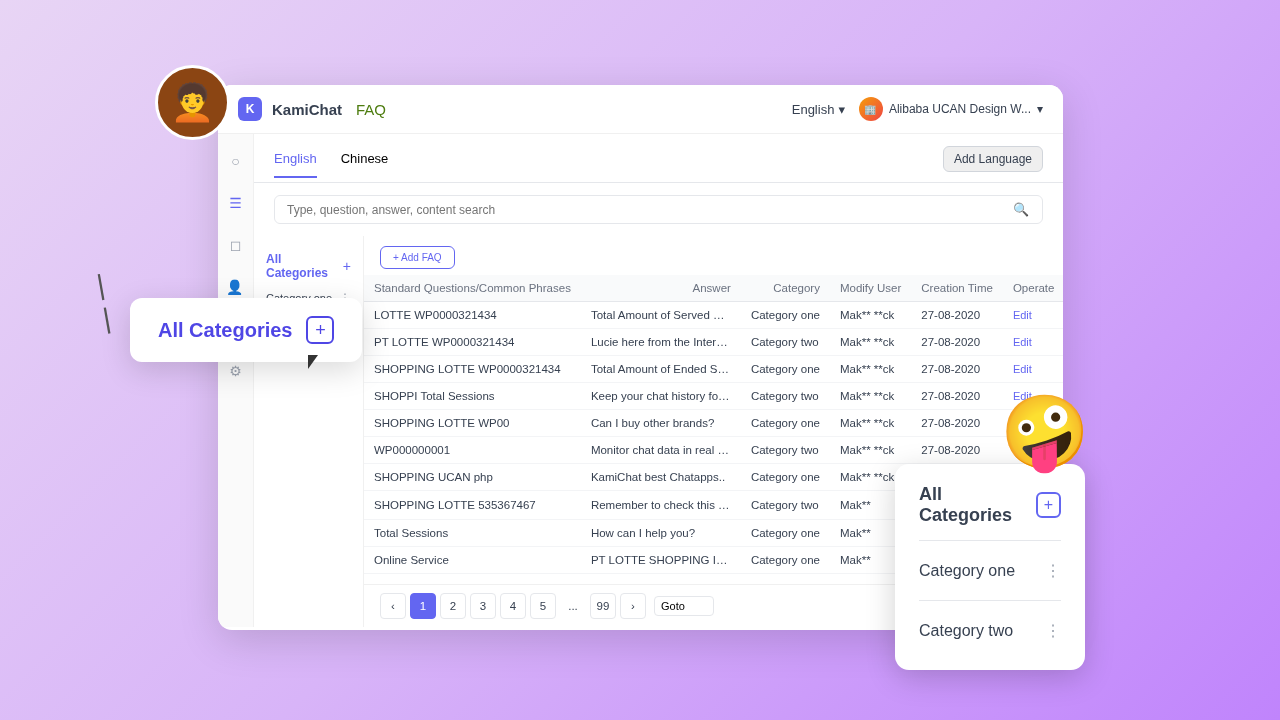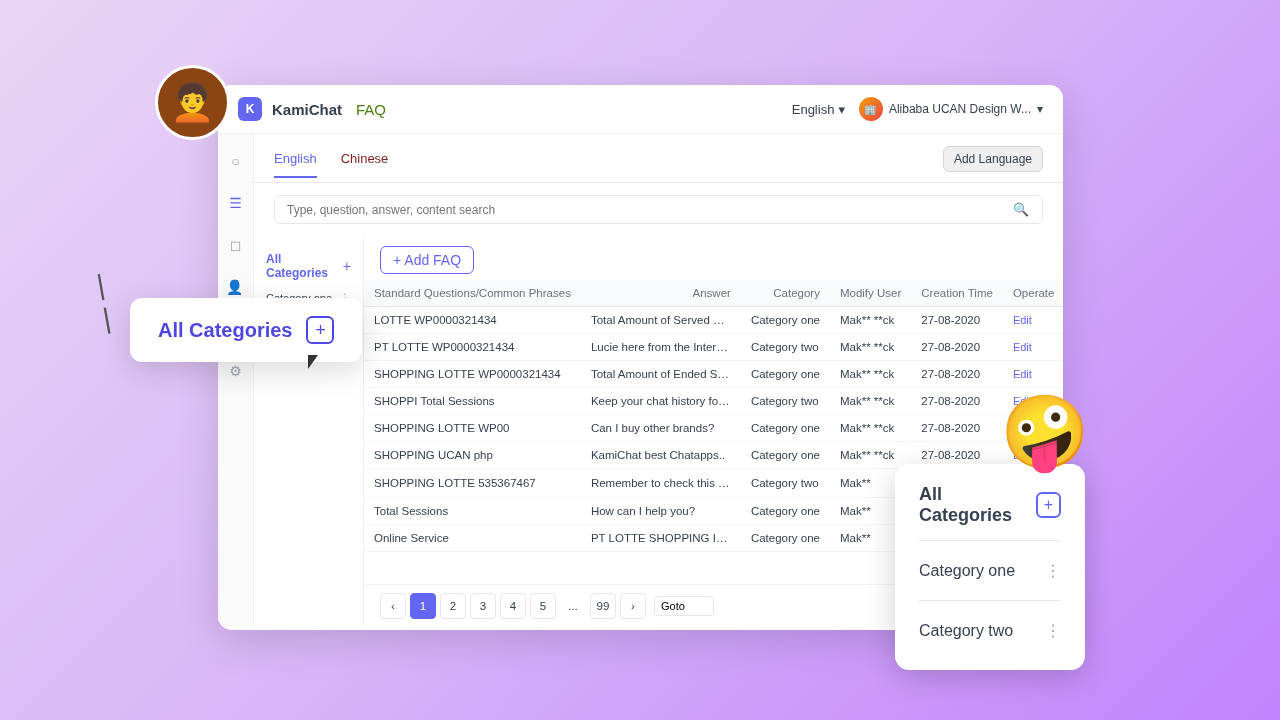--- a/index.html
+++ b/index.html
@@ -268,21 +268,21 @@
       border-bottom: 1px solid #e5e7eb;
     }
     .tabs {
       display: flex;
       gap: 24px;
     }
     .tab {
       font-size: 13px;
       padding-bottom: 10px;
       cursor: pointer;
-      color: #7f1d1d;
+      color: #000000;
       border-bottom: 2px solid transparent;
     }
     .tab.active {
       color: #6366f1;
       border-bottom: 2px solid #6366f1;
       font-weight: 500;
     }
     .add-lang-btn {
       font-size: 12px;
       color: #374151;
@@ -365,21 +365,21 @@
       overflow: hidden;
       display: flex;
       flex-direction: column;
     }
 
     .add-faq-btn {
       margin: 10px 16px 6px;
       display: inline-flex;
       align-items: center;
       gap: 6px;
-      font-size: 14px;
+      font-size: 10px;
       color: #6366f1;
       border: 1px solid #6366f1;
       border-radius: 6px;
       padding: 5px 12px;
       cursor: pointer;
       background: white;
       width: fit-content;
     }
 
     table {
@@ -600,20 +600,28 @@
     </tr>
                   <tr>
       <td>SHOPPING LOTTE WP00</td>
       <td>Can I buy other brands?</td>
       <td>Category one</td>
       <td>Mak** **ck</td>
       <td>27-08-2020</td>
       <td><span class="edit-link">Edit</span></td>
     </tr>
                   <tr>
+      <td>WP000000001</td>
+      <td>Monitor chat data in real time</td>
+      <td>Category two</td>
+      <td>Mak** **ck</td>
+      <td>27-08-2020</td>
+      <td><span class="edit-link">Edit</span></td>
+    </tr>
+                  <tr>
       <td>SHOPPING UCAN php</td>
       <td>KamiChat best Chatapps..</td>
       <td>Category one</td>
       <td>Mak** **ck</td>
       <td>27-08-2020</td>
       <td><span class="edit-link">Edit</span></td>
     </tr>
                   <tr>
       <td>SHOPPING LOTTE 535367467</td>
       <td>Remember to check this picture~😜</td>

